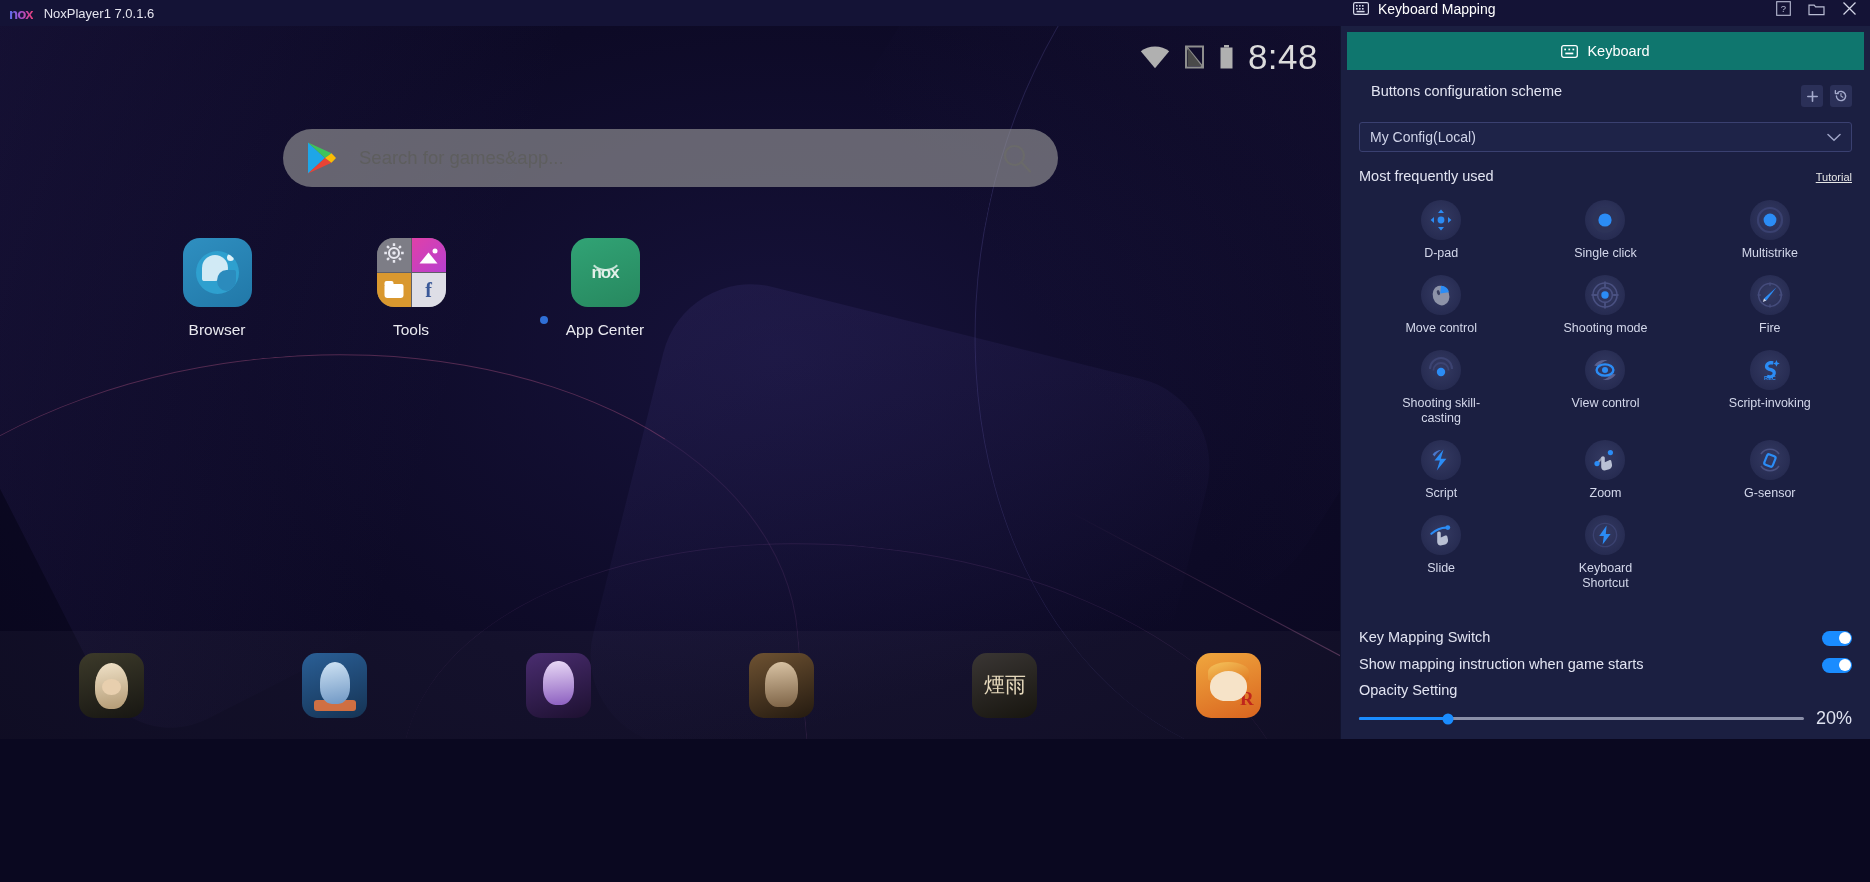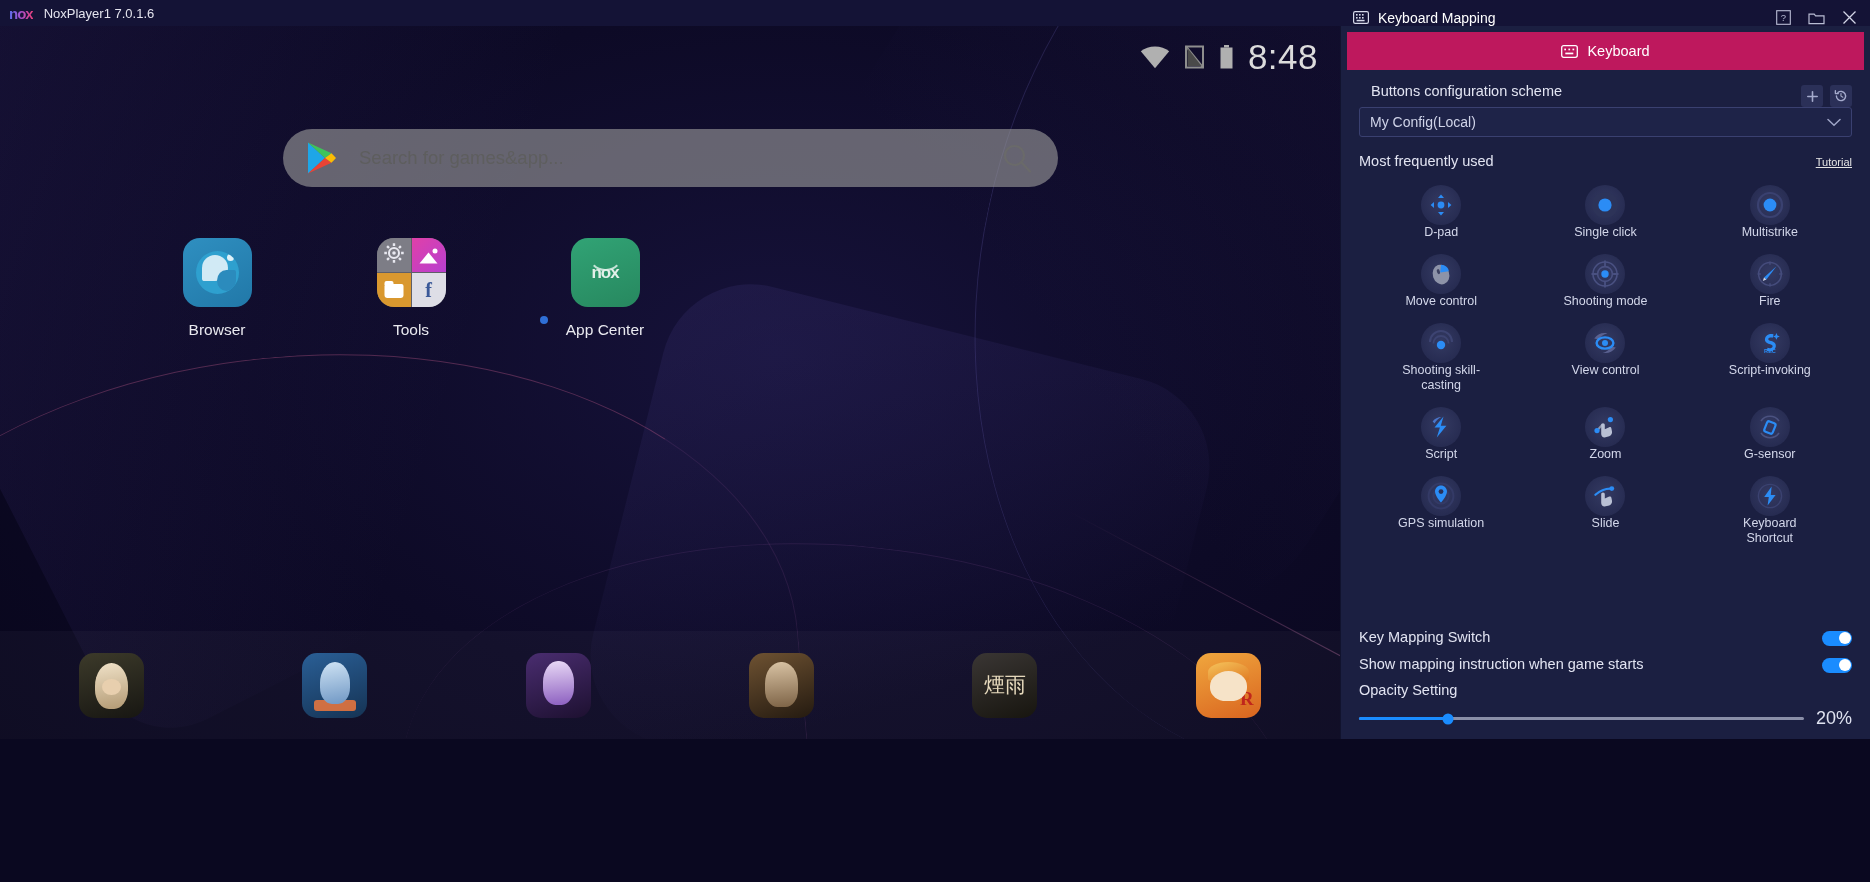--- a/index.html
+++ b/index.html
@@ -15,21 +15,21 @@
   
   .titlebar {
     height:26px; flex:0 0 26px; background:#141336;
     display:flex; align-items:center; position:relative; z-index:50;
   }
   .tb-left { display:flex; align-items:center; gap:11px; padding-left:9px; width:1340px; }
   .nox-logo { font-size:15px; font-weight:700; letter-spacing:-1px;
     background:linear-gradient(90deg,#5b6ff0 0%,#a84ec8 50%,#e8407a 100%);
     -webkit-background-clip:text; background-clip:text; color:transparent; }
   .tb-title { font-size:13px; color:#e4e4ee; }
-  .tb-right { flex:1; display:flex; align-items:flex-end; justify-content:flex-end;
+  .tb-right { flex:1; display:flex; align-items:flex-start; justify-content:flex-end;
     gap:16px; padding-right:12px; height:26px; }
   .km-head { display:flex; align-items:center; gap:9px; margin-right:auto; padding-left:12px;}
   .km-title { font-size:14px; color:#ffffff; }
   .tb-icon { width:17px; height:17px; display:flex; align-items:center; justify-content:center;
     color:#c6c9de; }
   .tb-icon svg { display:block; }
 
   
   .body-row { flex:1; display:flex; min-height:0; }
 
@@ -157,41 +157,41 @@
     color:#c0261c; font-family:"Liberation Serif",serif; }
   .d6 .cap { position:absolute; left:12px; top:9px; width:41px; height:20px;
     border-radius:50% 50% 18% 18%; background:linear-gradient(160deg,#f5c45c,#e07a22); }
 
   
   .panel { flex:1; background:#1b1f41; display:flex; flex-direction:column; min-width:0;
     border-left:1px solid #11132e; }
   .tabs { display:flex; height:38px; flex:0 0 38px; margin:6px 6px 0 6px; gap:0; }
   .tab { flex:1; display:flex; align-items:center; justify-content:center; gap:9px;
     font-size:14.5px; color:#ffffff; background:#7b7e8c; cursor:pointer; }
-  .tab.active { background:#be185d; }
+  .tab.active { background:#0f766e; }
   .tab svg { display:block; }
 
   .psec { padding:12px 18px 0 18px; }
   .scheme-row { display:flex; align-items:flex-start; justify-content:space-between; gap:8px;margin-left:12px; }
   .scheme-label { font-size:14.5px; color:#e2e4f2; line-height:1.25; max-width:200px; }
   .scheme-btns { display:flex; gap:7px; padding-top:3px; }
   .sq-btn { width:22px; height:22px; border-radius:3px; background:#2b3058;
     display:flex; align-items:center; justify-content:center; color:#9aa0c4; cursor:pointer; }
-  .select { margin-top:0; height:30px; border:1px solid #3a4070; border-radius:3px;
+  .select { margin-top:15px; height:30px; border:1px solid #3a4070; border-radius:3px;
     background:#1e2348; display:flex; align-items:center; justify-content:space-between;
     padding:0 10px; font-size:14px; color:#cfd3e8; cursor:pointer;text-align:right; }
 
   .mfu-row { display:flex; align-items:baseline; justify-content:space-between;
     margin-top:16px; }
   .mfu-title { font-size:14.5px; color:#e2e4f2; }
   .tutorial { font-size:11px; color:#e5e5e5; cursor:pointer;text-decoration:underline; }
 
   .grid { display:grid; grid-template-columns:repeat(3,1fr); margin-top:10px;
     row-gap:4px; }
-  .gcell { display:flex; flex-direction:column; align-items:center; gap:0;
+  .gcell { display:flex; flex-direction:column; align-items:center; gap:6px;
     padding:6px 2px 4px 2px; cursor:pointer; }
   .gicon { width:40px; height:40px; border-radius:50%;
     background:radial-gradient(circle at 50% 45%, #343a62 0%, #272c52 70%, #242949 100%);
     display:flex; align-items:center; justify-content:center; position:relative; }
   .glabel { font-size:12.5px; color:#d3d7ea; text-align:center; line-height:1.2;
     max-width:96px; }
 
   .bottom { margin-top:auto; padding:0 18px 10px 18px; }
   .brow { display:flex; align-items:flex-start; justify-content:space-between; gap:10px;
     margin-bottom:9px; }
@@ -564,31 +564,20 @@
           <span class="gicon">
             <svg width="28" height="28" viewBox="0 0 28 28">
                 <path d="M5 8a11 11 0 0 1 18 0" fill="none" stroke="#4b5280" stroke-width="1.6"></path>
                 <path d="M23 20a11 11 0 0 1-18 0" fill="none" stroke="#4b5280" stroke-width="1.6"></path>
                 <rect x="9.6" y="9" width="9" height="11" rx="2" fill="none" stroke="#2b8cf5" stroke-width="2.2" transform="rotate(22 14 14)"></rect>
               </svg>
           </span>
           <span class="glabel">G-sensor</span>
         </div>
 
-        <div class="gcell">
-          <span class="gicon">
-            <svg width="28" height="28" viewBox="0 0 28 28">
-                <circle cx="14" cy="14" r="12.4" fill="none" stroke="#343a66" stroke-width="2"></circle>
-                <circle cx="14" cy="14" r="7.6" fill="none" stroke="#343a66" stroke-width="2"></circle>
-                <path d="M14 3.6c-3.3 0-6 2.7-6 6 0 4.4 6 11 6 11s6-6.6 6-11c0-3.3-2.7-6-6-6z" fill="#2b8cf5"></path>
-                <circle cx="14" cy="9.6" r="2.4" fill="#2a3158"></circle>
-              </svg>
-          </span>
-          <span class="glabel">GPS simulation</span>
-        </div>
 
         <div class="gcell">
           <span class="gicon">
             <svg width="28" height="28" viewBox="0 0 28 28">
                 <path d="M4.4 12.8c4.4-4 11-6.6 16.4-6.2" fill="none" stroke="#2b8cf5" stroke-width="2.2" stroke-linecap="round"></path>
                 <circle cx="20.8" cy="6.6" r="2.4" fill="#2b8cf5"></circle>
                 <path d="M13.6 24.4c-2 0-3.4-1.4-3.4-3.4v-8.6c0-1 .8-1.8 1.8-1.8s1.8.8 1.8 1.8v4l4.4-1.8c1-.4 2 .2 2.2 1.2l.6 3c.4 2-.8 4-2.8 4.8z" fill="#b9c0d4"></path>
               </svg>
           </span>
           <span class="glabel">Slide</span>

